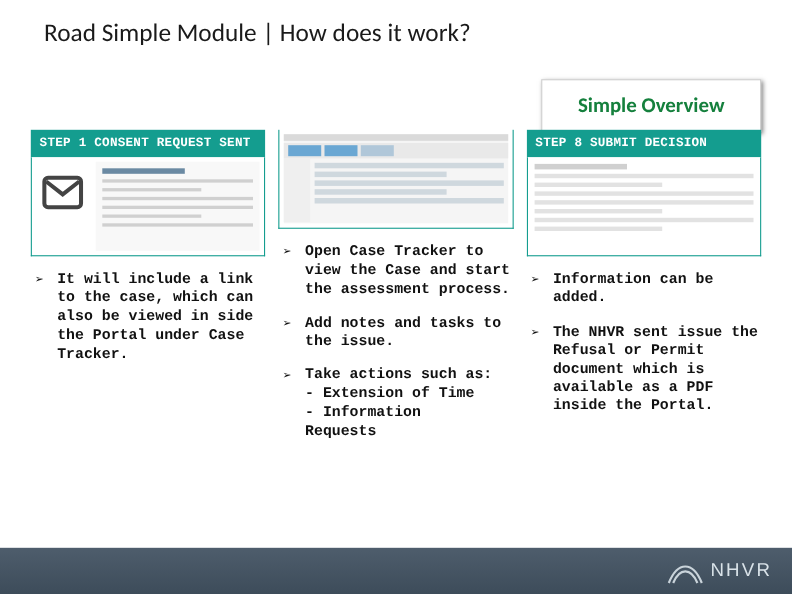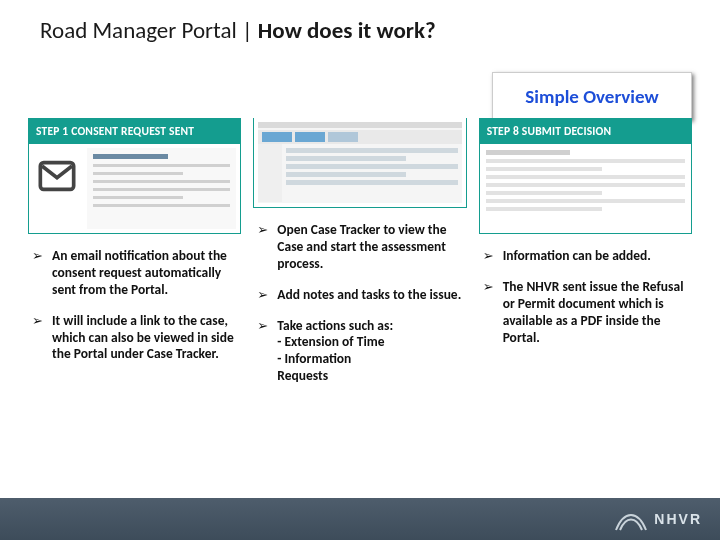--- a/index.html
+++ b/index.html
@@ -13,49 +13,50 @@
     overflow: hidden;
   }
   .page-title {
     position: absolute;
     top: 16px;
     left: 40px;
     font-size: 23px;
     color: #1a1a1a;
     font-weight: 400;
   }
-  .page-title b { font-weight: 700; }
+  .page-title b { font-weight: 400; }
   .subtitle-box {
     position: absolute;
     top: 72px;
     right: 28px;
     width: 200px;
     height: 48px;
     border: 1px solid #ccc;
     box-shadow: 2px 2px 4px rgba(0,0,0,0.5);
     display: flex;
     align-items: center;
     justify-content: center;
     font-size: 19px;
     font-weight: 700;
-    color: #1d4ed8;
+    color: #15803d;
     background: #fff;
   }
   .columns {
     position: absolute;
     top: 118px;
     left: 28px;
     right: 28px;
     display: flex;
     justify-content: space-between;
     gap: 12px;
   }
   .col {
     flex: 1 1 0;
     min-width: 0;
+    font-family: Liberation Mono, monospace;
   }
   .step-header {
     background: #149d8f;
     color: #fff;
     font-size: 11.5px;
     font-weight: 700;
     padding: 6px 8px;
     letter-spacing: 0.2px;
     white-space: nowrap;
   }
@@ -131,27 +132,27 @@
     position: absolute;
     left: 0; right: 0; bottom: 0;
     height: 42px;
     background: linear-gradient(180deg, #4e5d6c 0%, #3d4c5a 100%);
     display: flex;
     justify-content: flex-end;
     align-items: center;
     padding-right: 18px;
   }
   .logo { display:flex; align-items:center; gap:6px; color:#d9e2e8;}
-  .logo .txt { font-size:14px; letter-spacing:2px; font-weight:700; font-family: Arial, sans-serif; text-align: center;}
+  .logo .txt { font-size:17px; letter-spacing:2px; font-weight:400; font-family: Arial, sans-serif; text-align: center;}
 </style>
 </head>
 <body>
 
 <div class="page-title">
-  <span>Road Manager Portal | </span><b>How does it work?</b>
+  <span>Road Simple Module | </span><b>How does it work?</b>
 </div>
 
 <div class="subtitle-box">
   <span>Simple Overview</span>
 </div>
 
 <div class="columns">
 
   <div class="col">
     <div class="step-header">STEP 1  CONSENT REQUEST SENT</div>
@@ -164,21 +165,20 @@
         <div class="line h"></div>
         <div class="line"></div>
           <div class="line s"></div>
         <div class="line"></div>
           <div class="line"></div>
         <div class="line s"></div>
           <div class="line"></div>
       </div>
     </div>
     <ul class="bullets">
-      <li>An email notification about the consent request automatically sent from the Portal.</li>
       <li>It will include  a link to the case, which can also be viewed in side the Portal under Case Tracker.</li>
     </ul>
   </div>
 
   <div class="col">
     <div class="thumb thumb2">
       <div class="browser">
         <div class="tabbar"></div>
         <div class="ribbon">
             <span></span>

